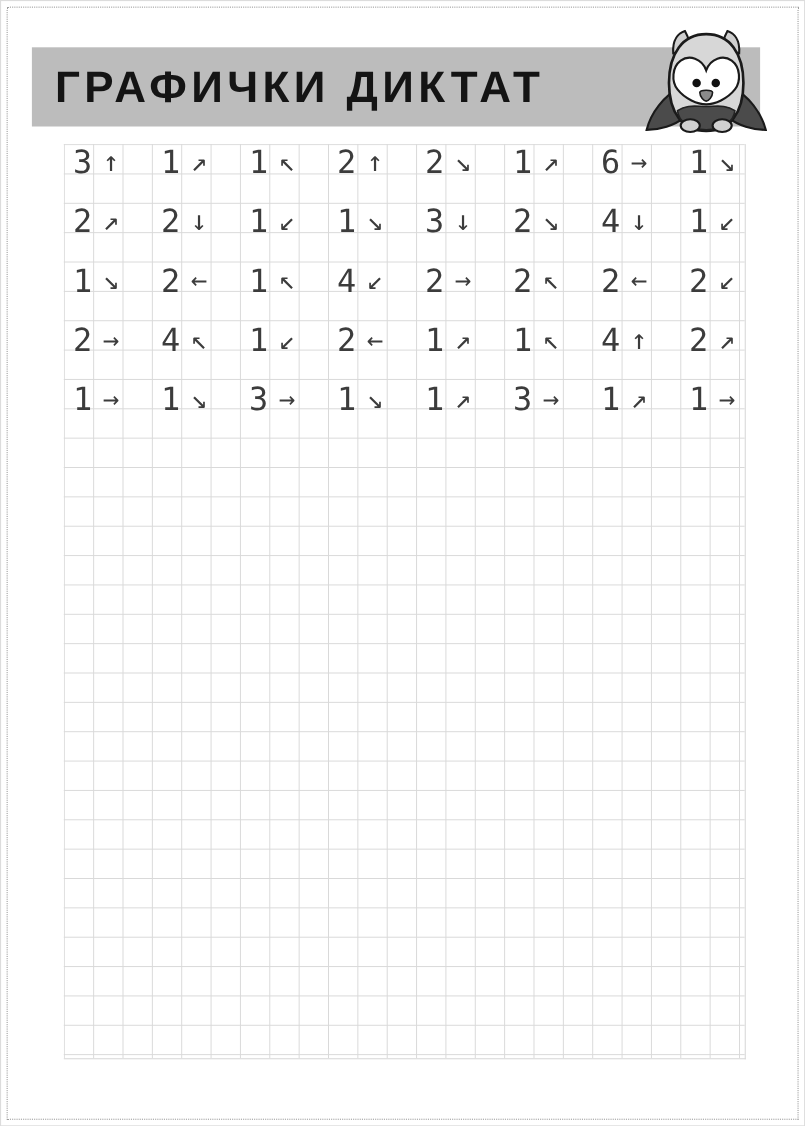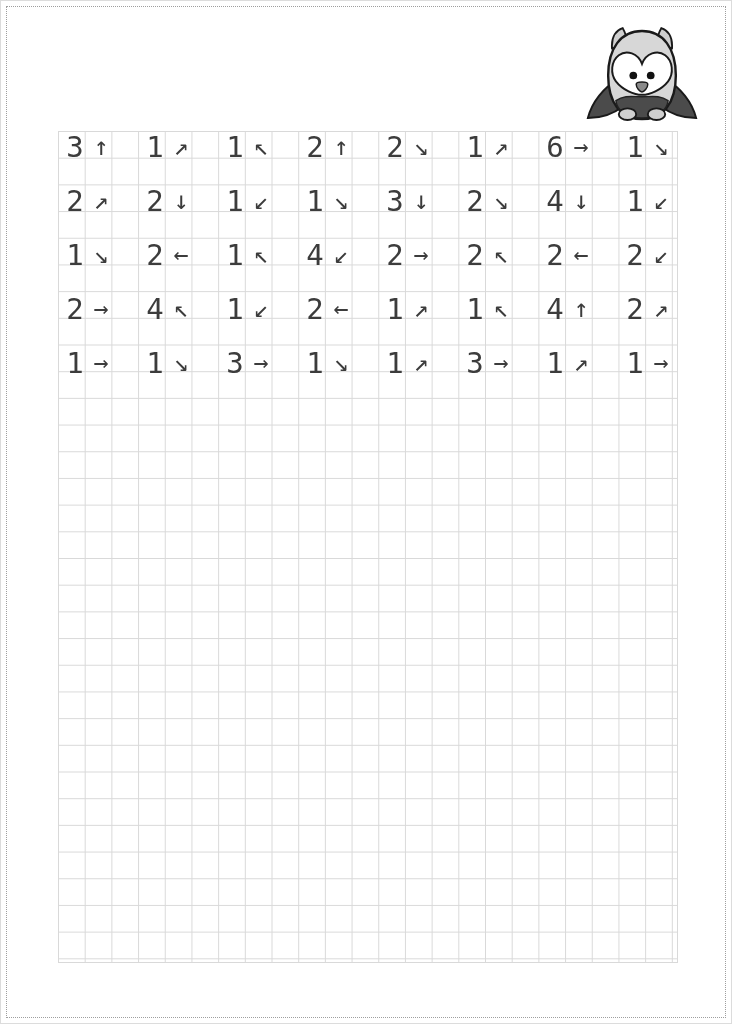--- a/index.html
+++ b/index.html
@@ -49,20 +49,23 @@
     font-size:25px;line-height:28px;color:var(--ink,#3c3c3c);
   }
 </style>
 </head>
 <body>
 
 <div class="sheet">
 
   <div class="cut-border"></div>
 
+  <div class="header-bar">
+    <h1 class="page-title">ГРАФИЧКИ ДИКТАТ</h1>
+  </div>
 
   <svg class="owl" viewBox="0 0 120 100" aria-hidden="true">
     <path d="M36 54 C20 62 8 78 4 94 C16 94 30 90 40 82 L44 66 Z" fill="#4b4b4b" stroke="#1a1a1a" stroke-width="2"></path>
     <path d="M84 54 C100 62 112 78 116 94 C104 94 90 90 80 82 L76 66 Z" fill="#4b4b4b" stroke="#1a1a1a" stroke-width="2"></path>
     <path d="M29 22 C28 9 34 3 40 1 C44 8 45 14 43 19 Z" fill="#cfcfcf" stroke="#1a1a1a" stroke-width="2"></path>
     <path d="M91 22 C92 9 86 3 80 1 C76 8 75 14 77 19 Z" fill="#cfcfcf" stroke="#1a1a1a" stroke-width="2"></path>
     <path d="M60 4 C82 4 95 22 95 50 C95 78 82 95 60 95 C38 95 25 78 25 50 C25 22 38 4 60 4 Z" fill="#d7d7d7" stroke="#1a1a1a" stroke-width="2.5"></path>
     <path d="M33 76 C42 70 50 72 60 72 C70 72 78 70 87 76 C86 86 76 94 60 94 C44 94 34 86 33 76 Z" fill="#4b4b4b" stroke="#222222" stroke-width="1.5"></path>
     <path d="M60 38 C56 27 44 23 36 29 C28 35 27 48 33 56 C40 65 52 70 60 70 C68 70 80 65 87 56 C93 48 92 35 84 29 C76 23 64 27 60 38 Z" fill="#ffffff" stroke="#1a1a1a" stroke-width="2"></path>
     <circle cx="51" cy="50" r="4" fill="#111111"></circle>

